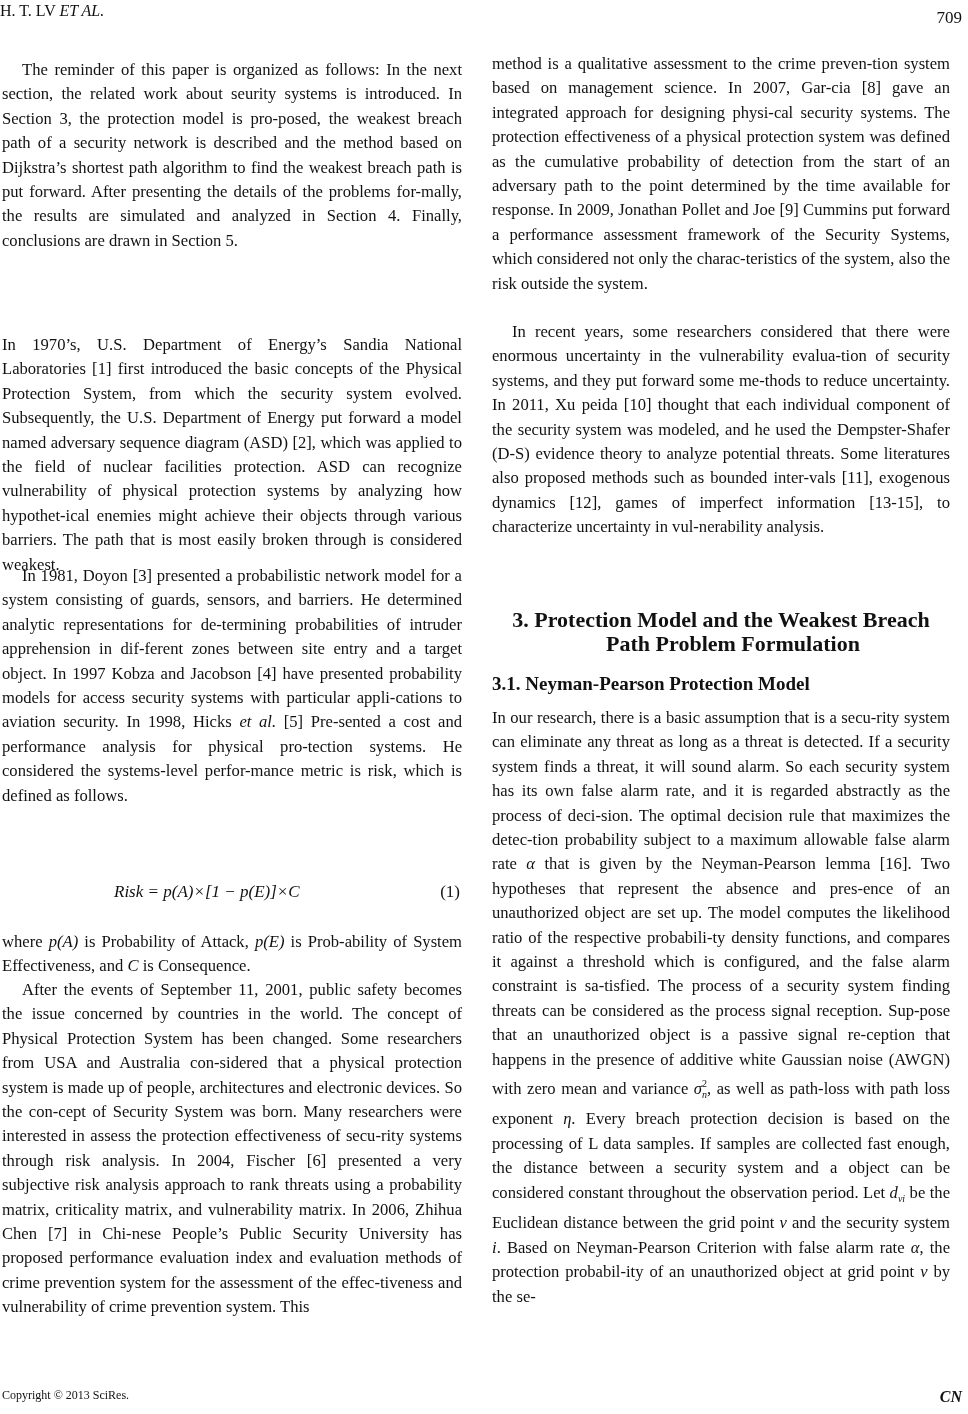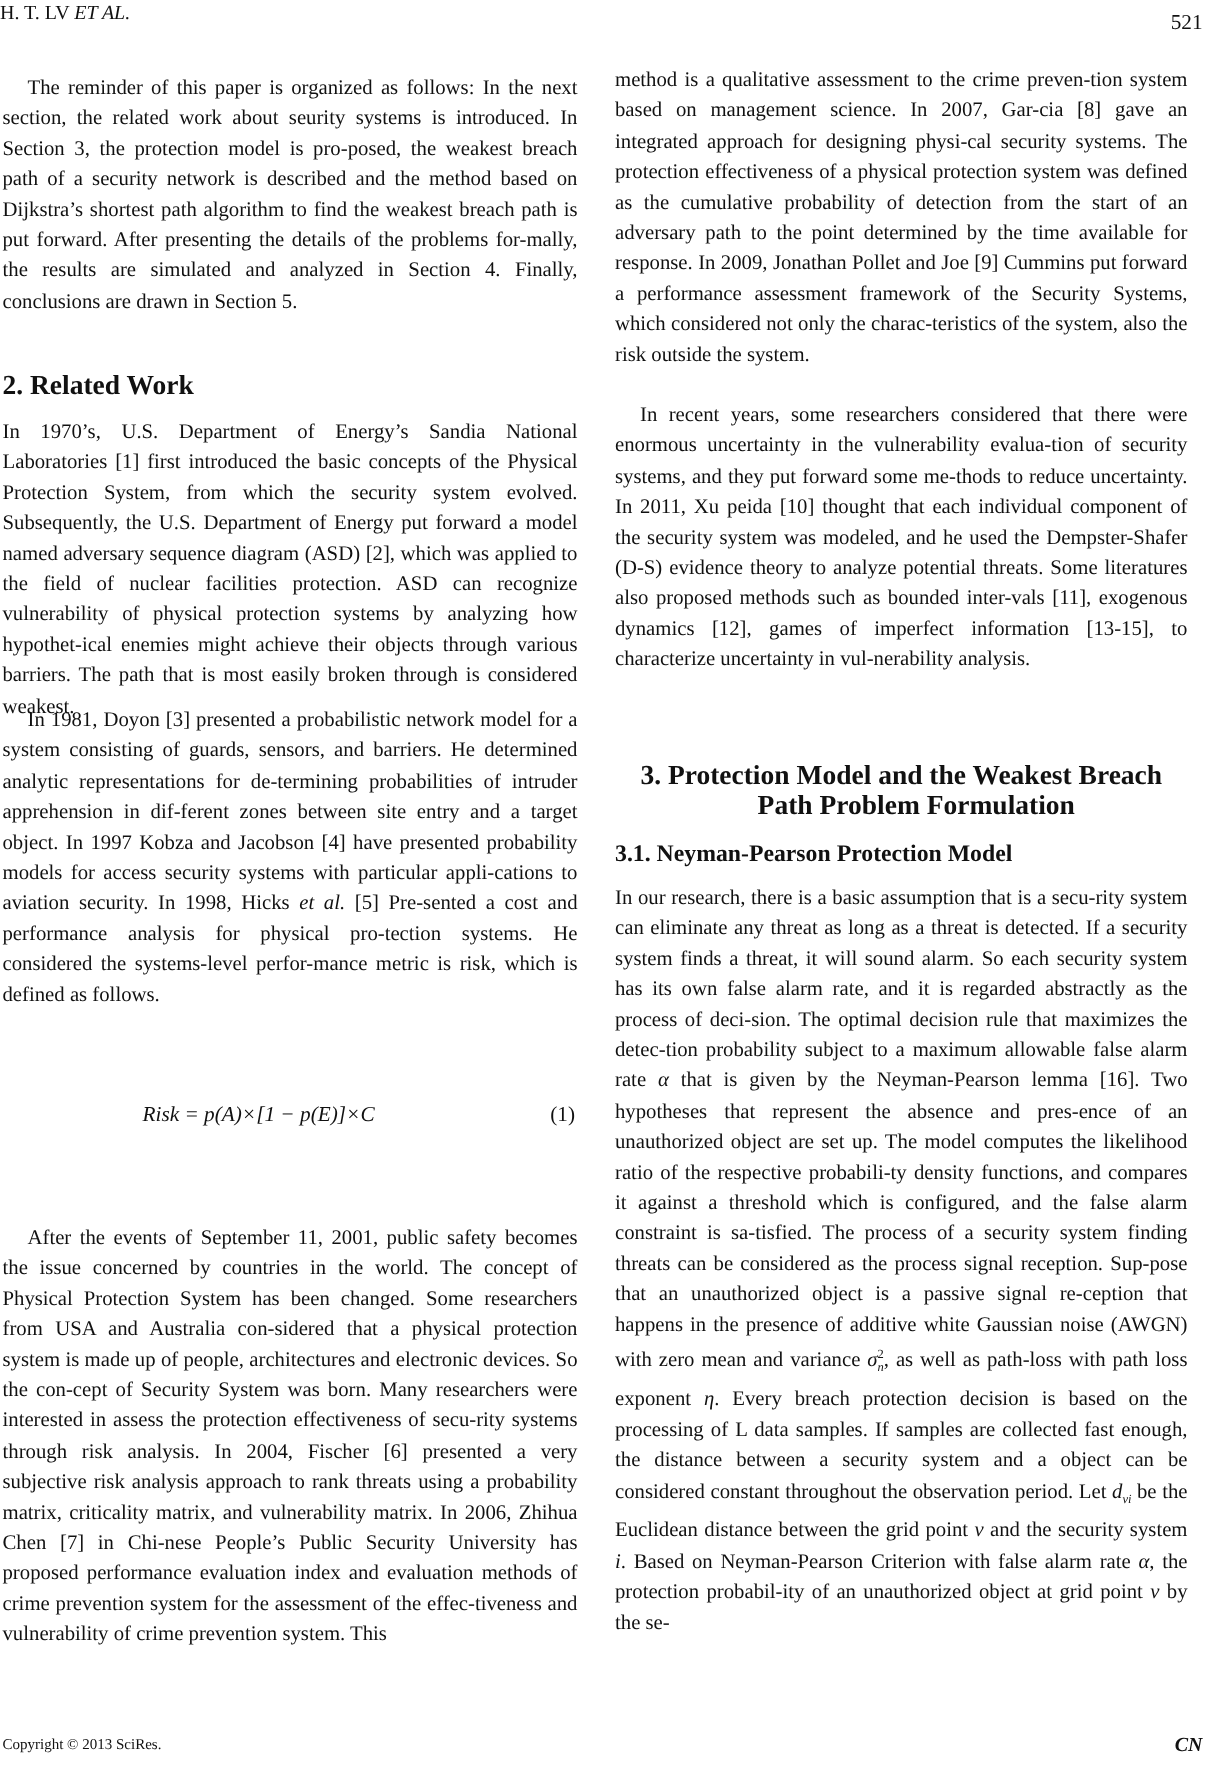--- a/index.html
+++ b/index.html
@@ -30,44 +30,44 @@
   .foot-left { position: absolute; left: 2px; top: 1388px; font-size: 12px; }
   .foot-right { position: absolute; right: 6px; top: 1388px; font-size: 16px; font-weight: bold; font-style: italic; margin-left: 40px; }
 </style>
 </head>
 <body>
 
 <div class="hdr-center">
   <span>H. T. LV</span>
   <span class="it">ET   AL.</span>
 </div>
-<div class="hdr-page">521</div>
+<div class="hdr-page">709</div>
 
 <div class="col col-left" style="top:0;height:1380px;">
   <div class="block" style="top:58px;">
     <p class="para indent">The reminder of this paper is organized as follows: In the next section, the related work about seurity systems is introduced. In Section 3, the protection model is pro-posed, the weakest breach path of a security network is described and the method based on Dijkstra’s shortest path algorithm to find the weakest breach path is put forward. After presenting the details of the problems for-mally, the results are simulated and analyzed in Section 4. Finally, conclusions are drawn in Section 5.</p>
   </div>
 
-  <div class="block" style="top:296px;">
-    <h2 class="sec">2. Related Work</h2>
-  </div>
 
   <div class="block" style="top:333px;">
     <p class="para">In 1970’s, U.S. Department of Energy’s Sandia National Laboratories [1] first introduced the basic concepts of the Physical Protection System, from which the security system evolved. Subsequently, the U.S. Department of Energy put forward a model named adversary sequence diagram (ASD) [2], which was applied to the field of nuclear facilities protection. ASD can recognize vulnerability of physical protection systems by analyzing how hypothet-ical enemies might achieve their objects through various barriers. The path that is most easily broken through is considered weakest.</p>
   </div>
 
   <div class="block" style="top:564px;">
     <p class="para indent"><span>In 1981, Doyon [3] presented a probabilistic network model for a system consisting of guards, sensors, and barriers. He determined analytic representations for de-termining probabilities of intruder apprehension in dif-ferent zones between site entry and a target object. In 1997 Kobza and Jacobson [4] have presented probability models for access security systems with particular appli-cations to aviation security. In 1998, Hicks </span><i>et al.</i><span> [5] Pre-sented a cost and performance analysis for physical pro-tection systems. He considered the systems-level perfor-mance metric is risk, which is defined as follows.</span></p>
   </div>
 
   <div class="eq" style="top:882px;height:26px;">
     <span class="body"><span>Risk</span><span> = p(A)×[1 − p(E)]×C</span></span>
     <span class="num">(1)</span>
   </div>
 
+  <div class="block" style="top:930px;">
+    <p class="para"><span>where </span> <span class="math">p(A)</span> <span> is Probability of Attack, </span> <span class="math">p(E)</span> <span> is Prob-ability of System Effectiveness, and </span> <span class="math">C</span> <span> is Consequence.</span></p>
+  </div>
 
   <div class="block" style="top:978px;">
     <p class="para indent">After the events of September 11, 2001, public safety becomes the issue concerned by countries in the world. The concept of Physical Protection System has been changed. Some researchers from USA and Australia con-sidered that a physical protection system is made up of people, architectures and electronic devices. So the con-cept of Security System was born. Many researchers were interested in assess the protection effectiveness of secu-rity systems through risk analysis. In 2004, Fischer [6] presented a very subjective risk analysis approach to rank threats using a probability matrix, criticality matrix, and vulnerability matrix. In 2006, Zhihua Chen [7] in Chi-nese People’s Public Security University has proposed performance evaluation index and evaluation methods of crime prevention system for the assessment of the effec-tiveness and vulnerability of crime prevention system. This</p>
   </div>
 </div>
 
 <div class="col col-right" style="top:0;height:1380px;">
   <div class="block" style="top:52px;">
     <p class="para">method is a qualitative assessment to the crime preven-tion system based on management science. In 2007, Gar-cia [8] gave an integrated approach for designing physi-cal security systems. The protection effectiveness of a physical protection system was defined as the cumulative probability of detection from the start of an adversary path to the point determined by the time available for response. In 2009, Jonathan Pollet and Joe [9] Cummins put forward a performance assessment framework of the Security Systems, which considered not only the charac-teristics of the system, also the risk outside the system.</p>
   </div>

